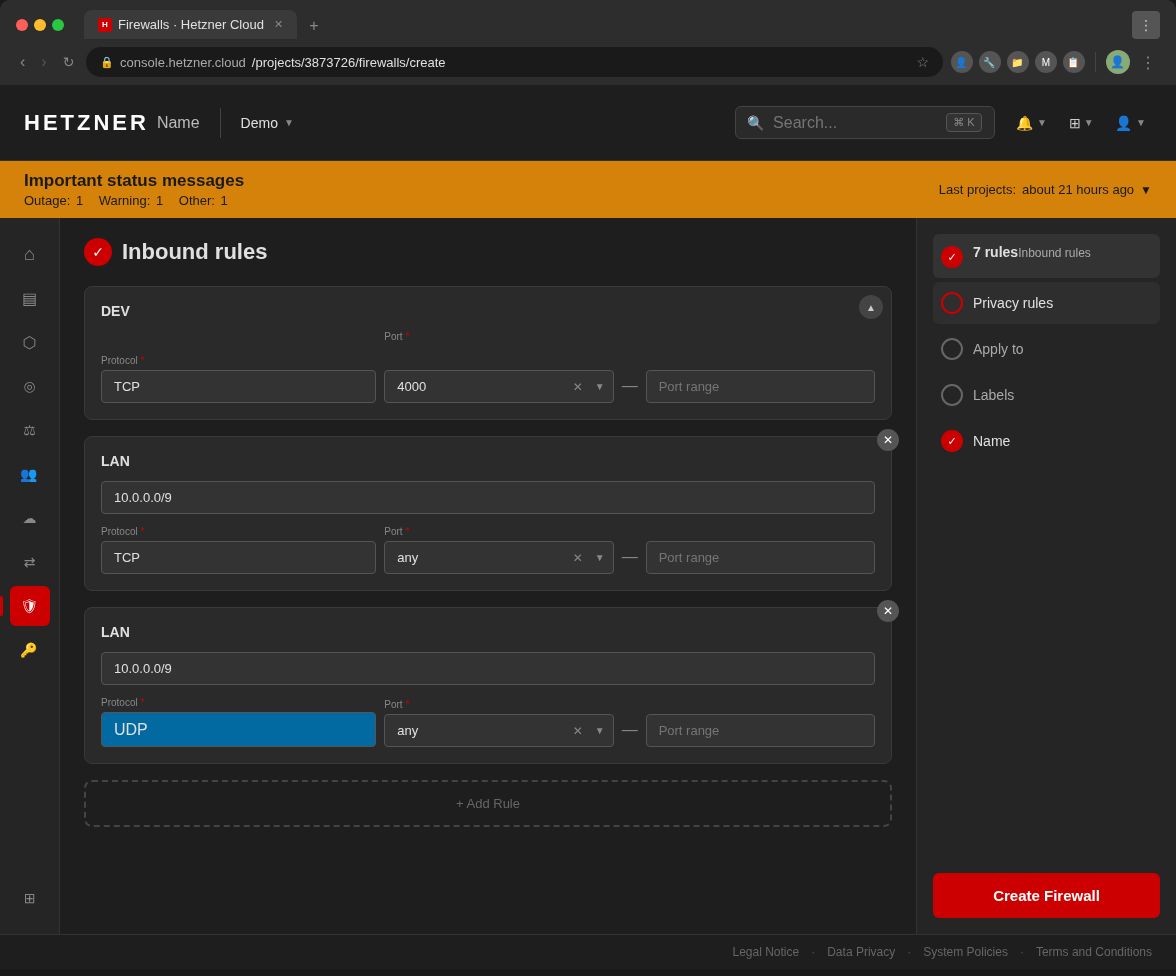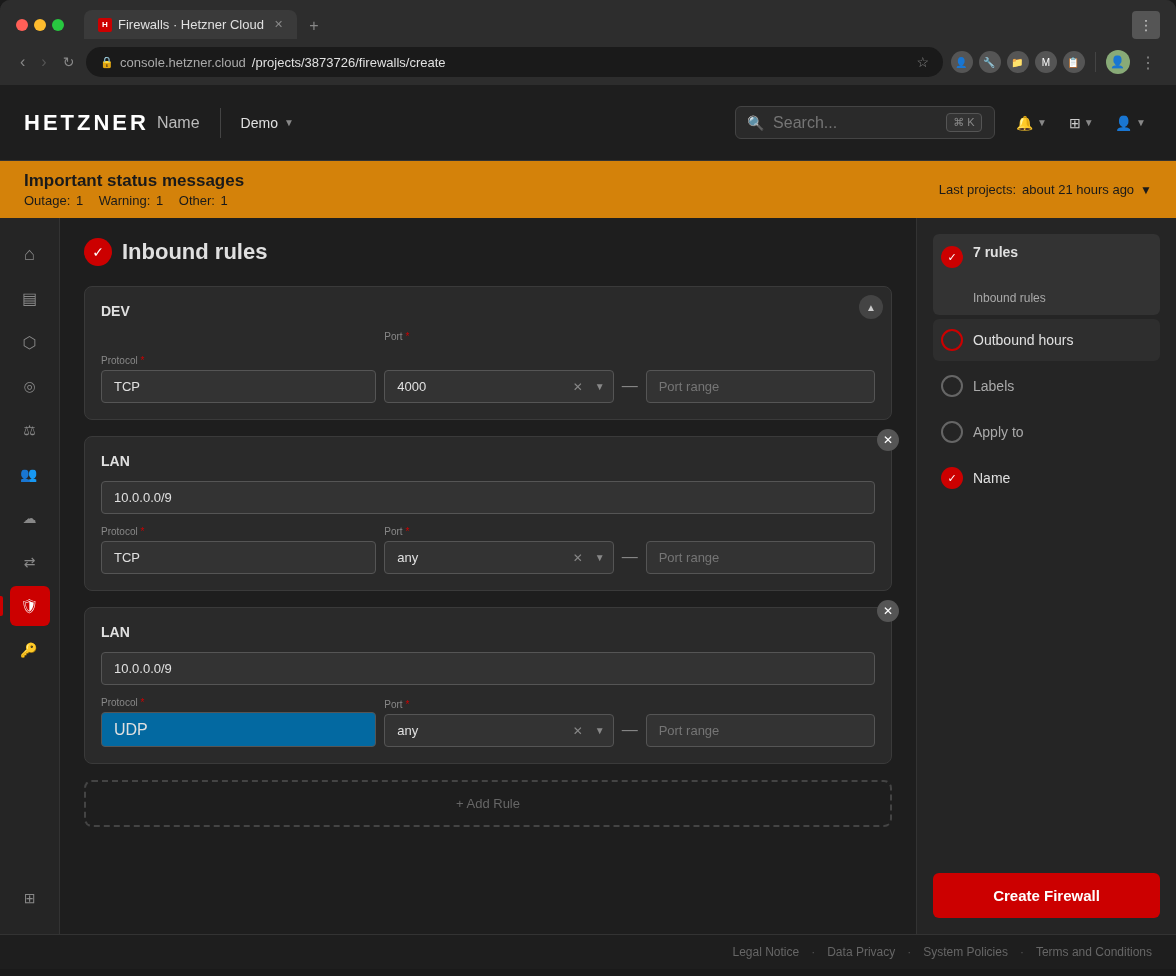--- a/index.html
+++ b/index.html
@@ -213,42 +213,42 @@
         <span>+ Add Rule</span>
       </div>
     </div>
 
     <div style="width:260px;background:#252525;border-left:1px solid #333;padding:16px;display:flex;flex-direction:column;flex-shrink:0;">
 
       <div style="display:flex;align-items:flex-start;gap:10px;padding:10px 8px;border-radius:6px;background:#333;margin-bottom:4px;">
         <div style="width:22px;height:22px;border-radius:50%;background:#cc0000;display:flex;align-items:center;justify-content:center;flex-shrink:0;margin-top:2px;">
           <span style="color:white;font-size:11px;">✓</span>
         </div>
-        <div style="display:flex;flex-direction:column;gap:29px;">
+        <div style="display:flex;flex-direction:row;">
           <span style="color:#e0e0e0;font-size:14px;font-weight:600;">7 rules</span>
           <span style="color:#aaa;font-size:12px;margin-top:2px;">Inbound rules</span>
         </div>
       </div>
 
       <div style="display:flex;align-items:center;gap:10px;padding:10px 8px;border-radius:6px;cursor:pointer;background:#2e2e2e;margin-bottom:4px;">
         <div style="width:22px;height:22px;border-radius:50%;border:2px solid #cc0000;background:transparent;display:flex;align-items:center;justify-content:center;flex-shrink:0;">
         </div>
-        <span style="color:#e0e0e0;font-size:14px;font-weight:500;">Outbound hours</span>
+        <span style="color:#e0e0e0;font-size:14px;font-weight:500;">Privacy rules</span>
       </div>
 
       <div style="display:flex;align-items:center;gap:10px;padding:10px 8px;border-radius:6px;cursor:pointer;margin-bottom:4px;">
         <div style="width:22px;height:22px;border-radius:50%;border:2px solid #666;background:transparent;flex-shrink:0;">
         </div>
-        <span style="color:#aaa;font-size:14px;">Labels</span>
+        <span style="color:#aaa;font-size:14px;">Apply to</span>
       </div>
 
       <div style="display:flex;align-items:center;gap:10px;padding:10px 8px;border-radius:6px;cursor:pointer;margin-bottom:4px;">
         <div style="width:22px;height:22px;border-radius:50%;border:2px solid #666;background:transparent;flex-shrink:0;">
         </div>
-        <span style="color:#aaa;font-size:14px;">Apply to</span>
+        <span style="color:#aaa;font-size:14px;">Labels</span>
       </div>
 
       <div style="display:flex;align-items:center;gap:10px;padding:10px 8px;border-radius:6px;cursor:pointer;margin-bottom:4px;">
         <div style="width:22px;height:22px;border-radius:50%;background:#cc0000;display:flex;align-items:center;justify-content:center;flex-shrink:0;">
           <span style="color:white;font-size:11px;">✓</span>
         </div>
         <span style="color:#e0e0e0;font-size:14px;font-weight:500;">Name</span>
       </div>
 
       <div style="flex:1;"></div>

